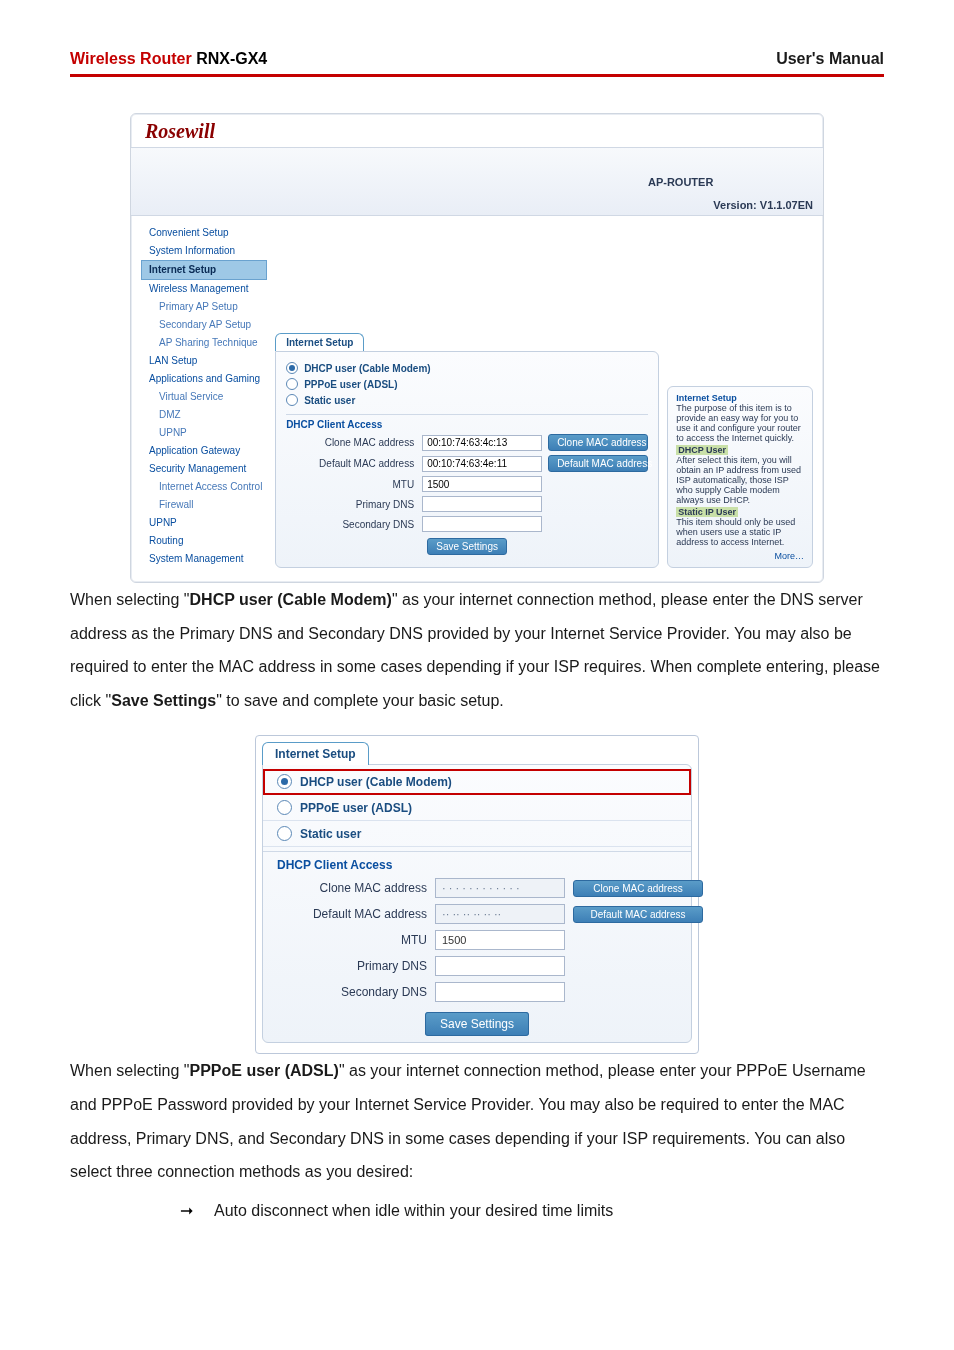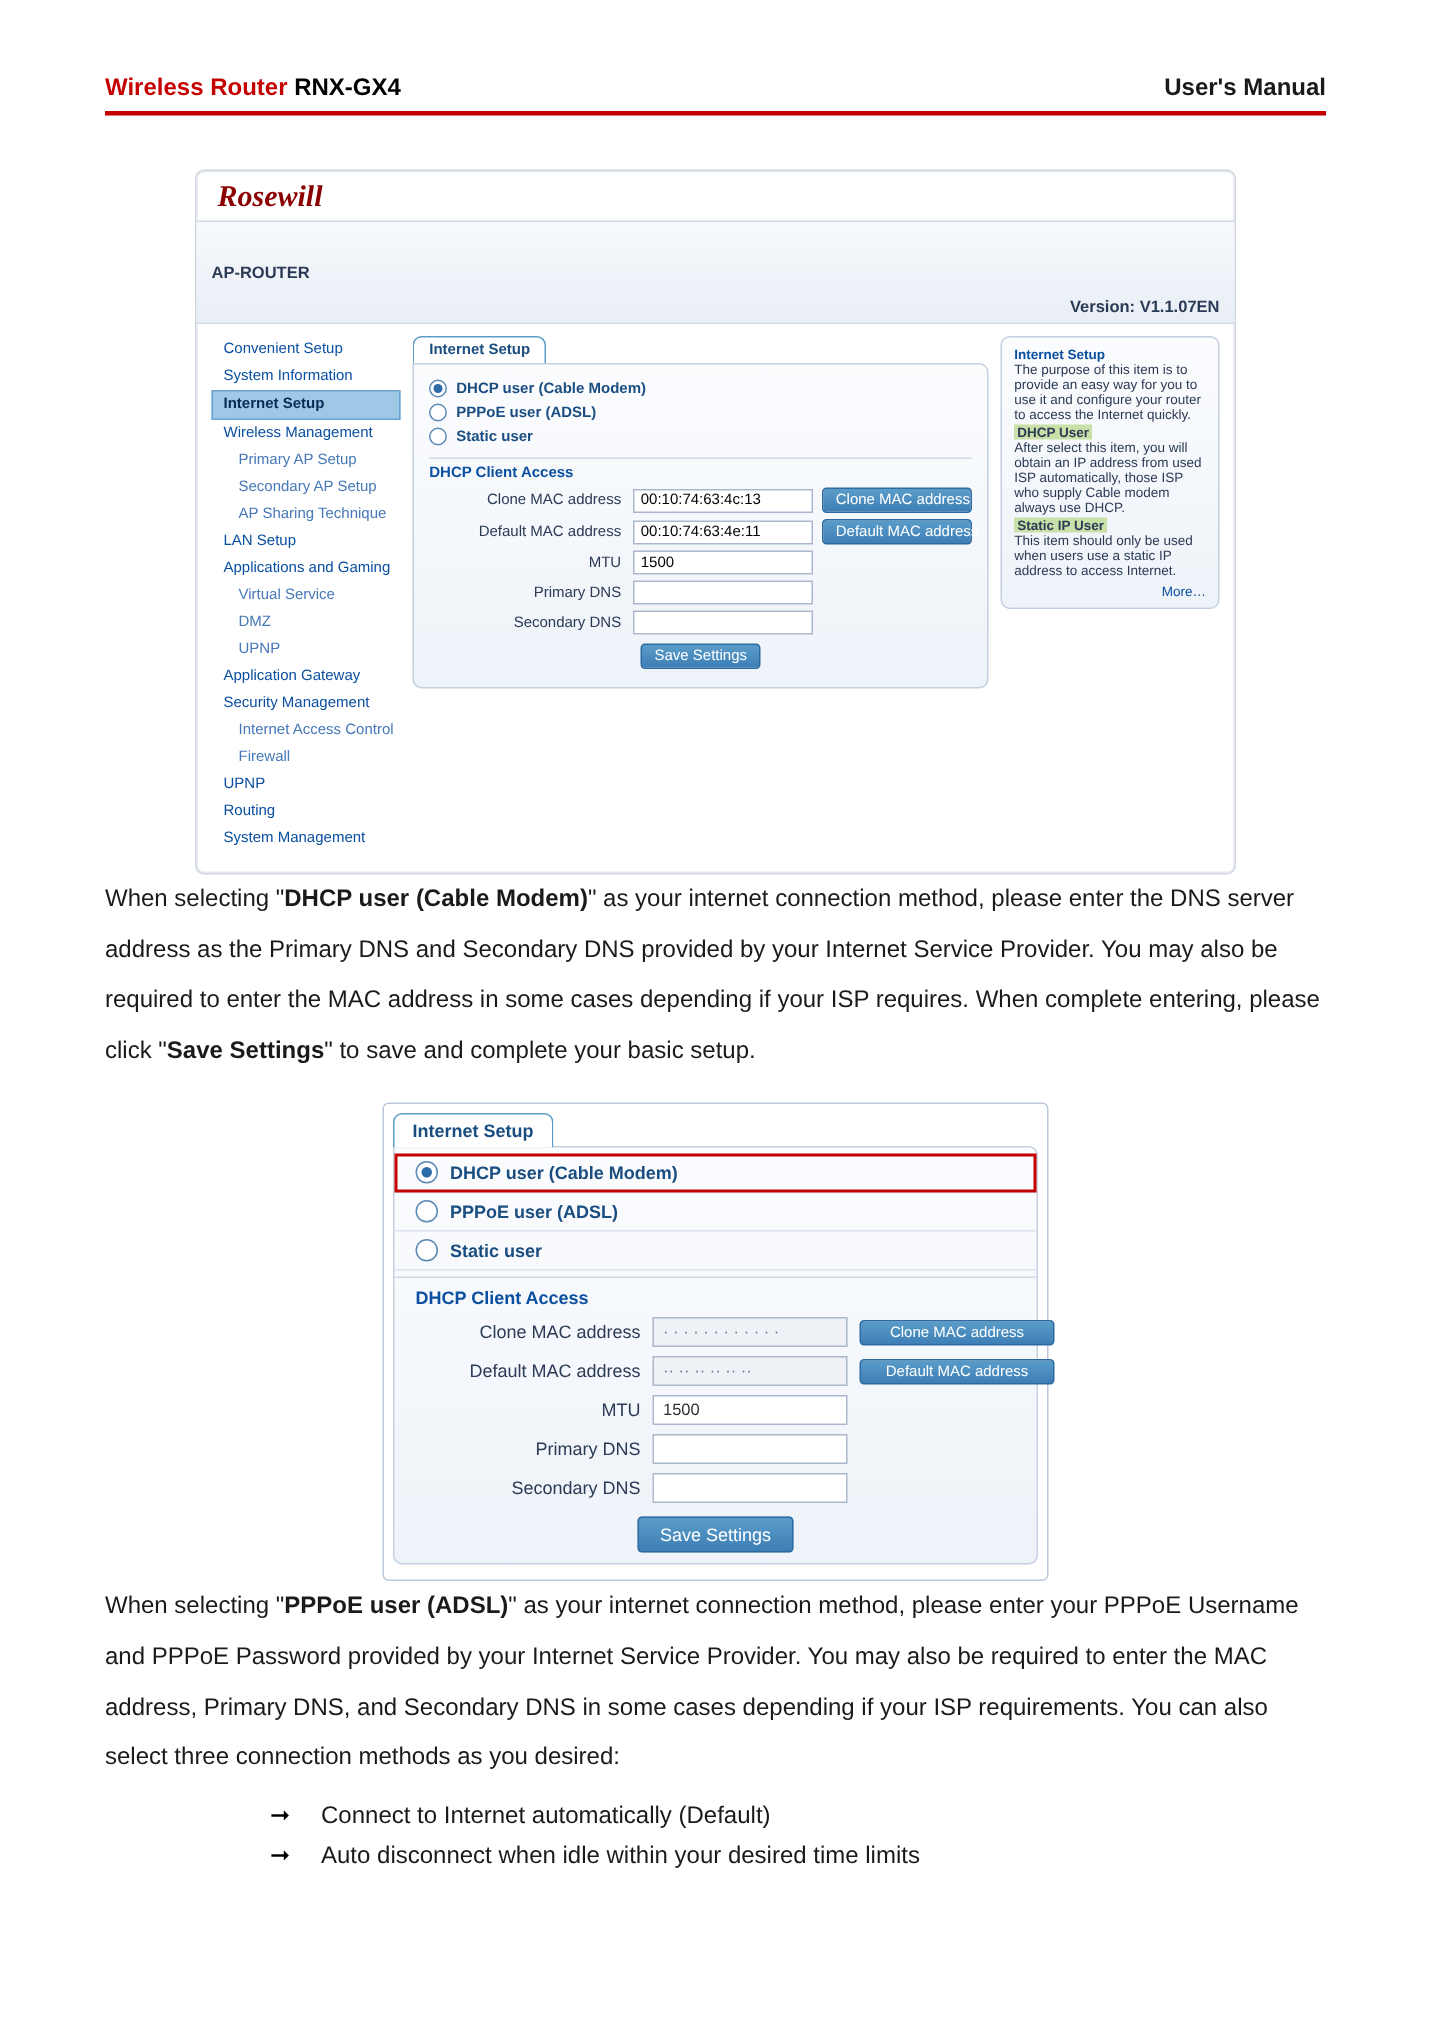--- a/index.html
+++ b/index.html
@@ -8,24 +8,24 @@
   .page { padding: 50px 70px 60px 70px; }
   .hdr { display:flex; justify-content:space-between; align-items:baseline; font-size:16px; padding-bottom:6px; border-bottom:3px solid var(--accent-red); }
   .hdr .left .red { color:var(--accent-red); font-weight:bold; }
   .hdr .left .model { color:#000; font-weight:bold; }
   .hdr .right { font-weight:bold; }
 
   
   .app-shell { margin: 36px 60px 0 60px; border:1px solid #cfd6e0; border-radius:6px; background:#fff; box-shadow:0 0 0 1px #e8ecf2 inset; overflow:hidden; }
   .app-logo { padding:6px 10px 4px 14px; }
   .logo-mark { font-family: Georgia, 'Times New Roman', serif; font-style:italic; font-weight:bold; font-size:20px; color:#8a0000; }
-  .app-bar { display:flex; justify-content:space-between; align-items:center; background:linear-gradient(#f7f9fc,#e9eef6); border-top:1px solid #d0d8e4; border-bottom:1px solid #d0d8e4; padding:4px 10px; font-size:11px; }
+  .app-bar { display:flex; justify-content:flex-end; align-items:center; background:linear-gradient(#f7f9fc,#e9eef6); border-top:1px solid #d0d8e4; border-bottom:1px solid #d0d8e4; padding:4px 10px; font-size:11px; }
   .app-bar .title { font-weight:bold; color:#2b3a55; }
   .app-bar .version { font-weight:bold; color:#2b3a55;margin-top:47px; }
-  .app-body { display:flex; gap:8px; padding:8px 10px 14px 10px; align-items:flex-start; }
+  .app-body { display:flex; gap:8px; padding:8px 10px 14px 10px; align-items:flex-end; }
   .sidebar { width:148px; font-size:10px; line-height:1.6; }
   .sb-item { color:#0a4fa0; padding:1px 0 1px 8px; white-space:nowrap; cursor:pointer; }
   .sb-item.small { padding-left:18px; color:#4678b8; }
   .sb-item.sel { background:#9ec8e6; color:#0a2b55; font-weight:bold; border:1px solid #6aa2cf; padding-left:7px; }
   .center { flex:1; }
   .tab-row { display:flex; gap:0; }
   .tab { border:1px solid var(--tabblue); border-bottom:none; border-radius:6px 6px 0 0; padding:3px 10px; font-size:10px; color:#1a4d80; background:#fff; font-weight:bold; }
   .panel { border:1px solid #c4d0e0; border-radius:0 6px 6px 6px; background:linear-gradient(#fbfcfe,#eef3f9); padding:8px 10px 12px 10px; font-size:10px; }
   .radio-row { display:flex; align-items:center; gap:6px; padding:2px 0; color:#1a4d80; font-weight:bold; }
   .radio-dot { width:10px; height:10px; border:1px solid #5b88b6; border-radius:50%; display:inline-block; position:relative; background:#fff; }
@@ -209,17 +209,16 @@
         <div></div>
       </div>
       <div class="zsave"><span class="btn">Save Settings</span></div>
     </div>
   </div>
 
   <p class="body">
     <span>When selecting "</span><span class="b">PPPoE user (ADSL)</span><span>" as your internet connection method, please enter your PPPoE Username and PPPoE Password provided by your Internet Service Provider. You may also be required to enter the MAC address, Primary DNS, and Secondary DNS in some cases depending if your ISP requirements. You can also select three connection methods as you desired:</span>
   </p>
   <ul class="arrow">
-    <li>Connect to Internet automatically (Default)</li>
     <li>Auto disconnect when idle within your desired time limits</li>
 
   </ul>
 </div>
 
 </body></html>

